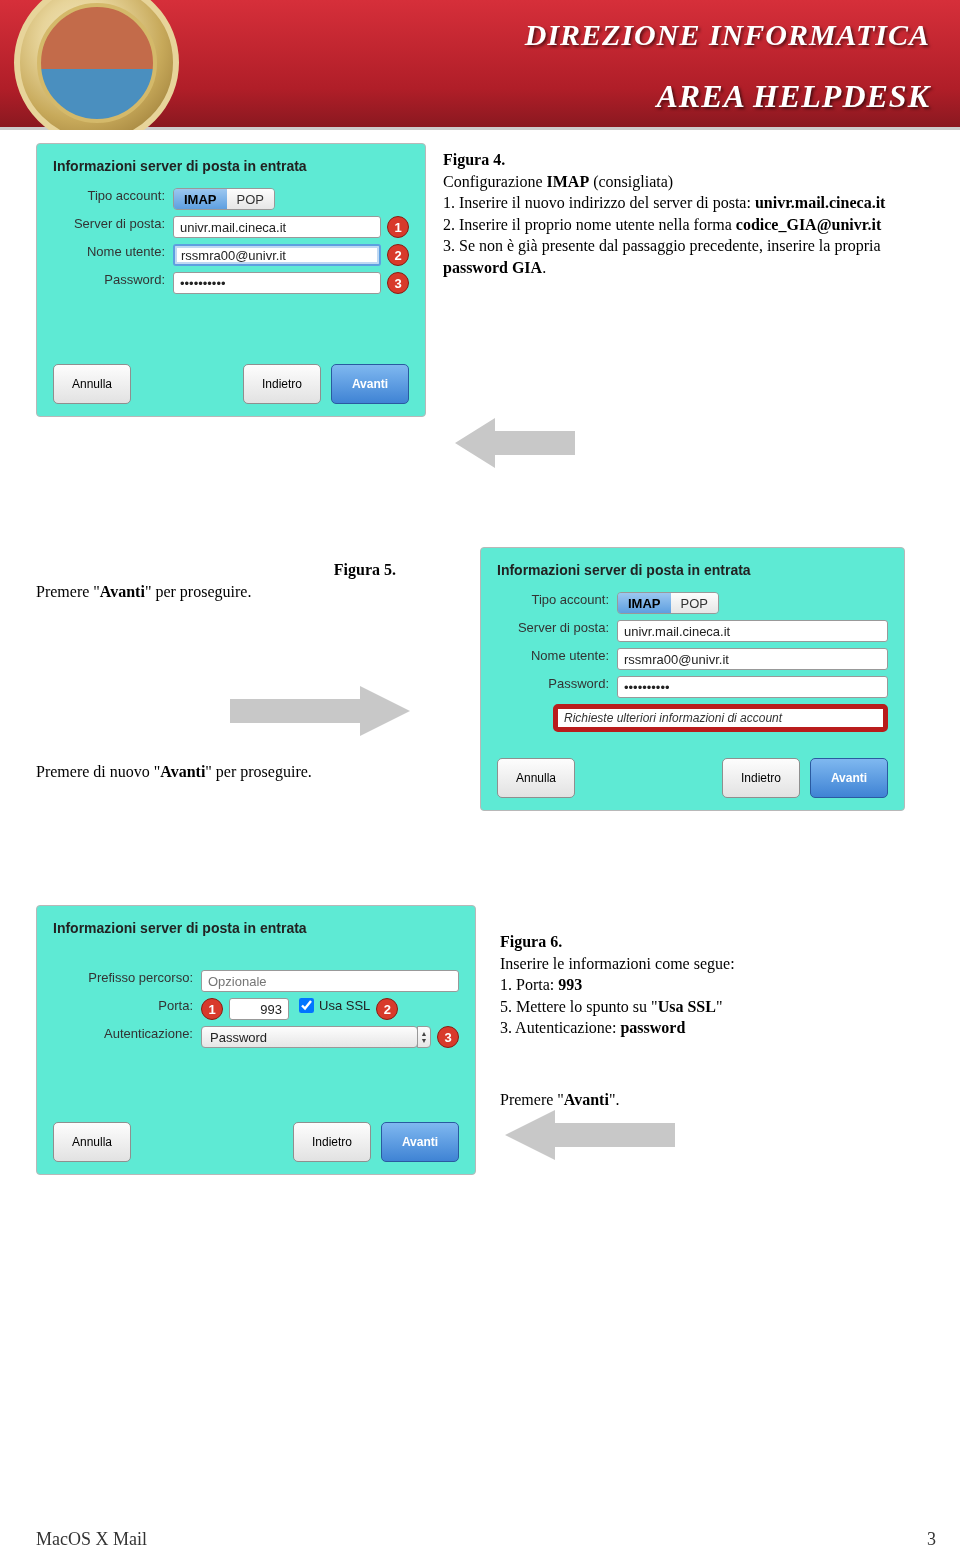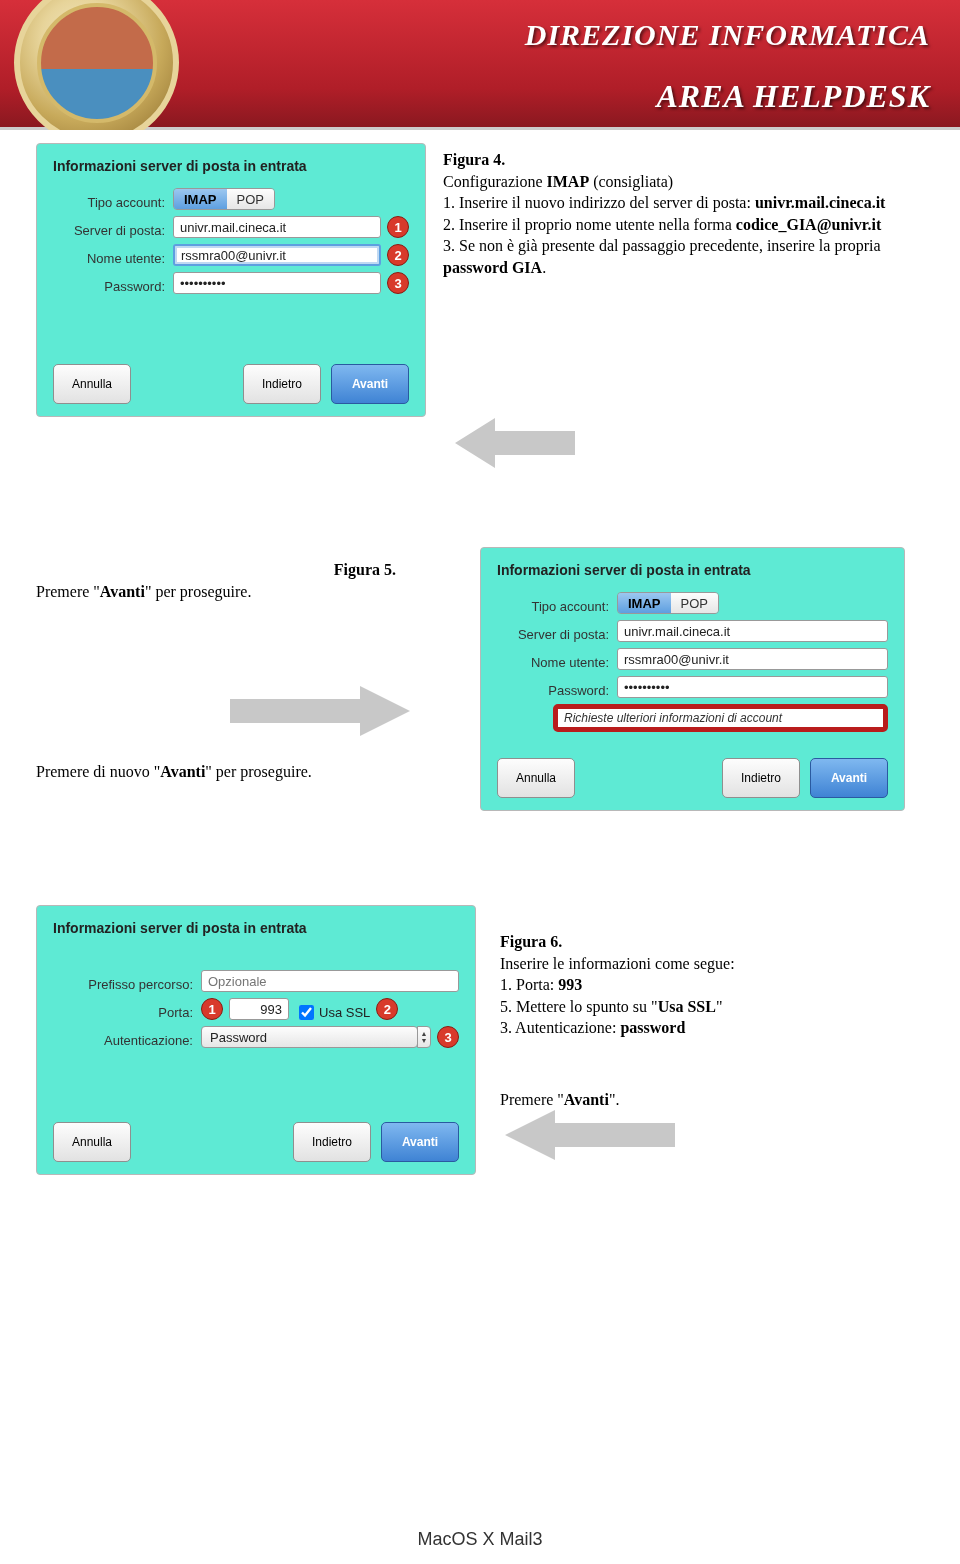--- a/index.html
+++ b/index.html
@@ -60,21 +60,21 @@
     font-family: "Lucida Grande", "Helvetica Neue", Arial, sans-serif;
     background: #5eead4;
     border: 1px solid #b8b8b8;
     border-radius: 4px;
     padding: 14px 16px 12px 16px;
     color: #222;
     font-size: 13px;
     position: absolute;
   }
   .mac-title { font-weight: bold; font-size: 14px; margin-bottom: 14px; }
-  .mac-row { display: flex; align-items: flex-end; margin: 6px 0; }
+  .mac-row { display: flex; align-items: flex-start; margin: 6px 0; }
   .mac-row label { width: 120px; text-align: right; padding-right: 8px; color: #333; font-size: 13px; }
   .mac-input {
     flex: 1;
     background: #fff;
     border: 1px solid #999;
     border-radius: 3px;
     height: 22px;
     padding: 0 6px;
     font-size: 13px;
     font-family: inherit;
@@ -127,23 +127,23 @@
   .chk { width:15px; height:15px; margin:0 5px 0 10px; }
   .chklabel { font-size:13px; }
 
   
   .bodytxt { font-family: "Times New Roman", Times, serif; font-size: 16px; line-height: 1.35; color:#000; }
   .bodytxt b { font-weight: bold; }
   .bodytxt .figlabel { font-weight: bold; }
 
   
   .footer {
-    position: absolute; left: 36px; right: 36px; bottom: 14px;
-    display: flex; justify-content: center;
-    font-family: Liberation Sans, sans-serif; font-size: 18px; color:#333;
+    position: absolute; left: 36px; right: 24px; bottom: 14px;
+    display: flex; justify-content: space-between;
+    font-family: Liberation Serif, serif; font-size: 18px; color:#333;
   }
 
   
   #dlg1 { left: 36px; top: 10px; width: 390px; }
   #txt1 { left: 443px; top: 16px; width: 480px; }
   #arrowL1 { left: 455px; top: 280px; width: 120px; height: 60px; }
   #txt2 { left: 36px; top: 426px; width: 420px; }
   #arrowR1 { left: 230px; top: 548px; width: 180px; height: 60px; }
   #dlg2 { left: 480px; top: 414px; width: 425px; }
   #txt3 { left: 36px; top: 628px; width: 420px; }

